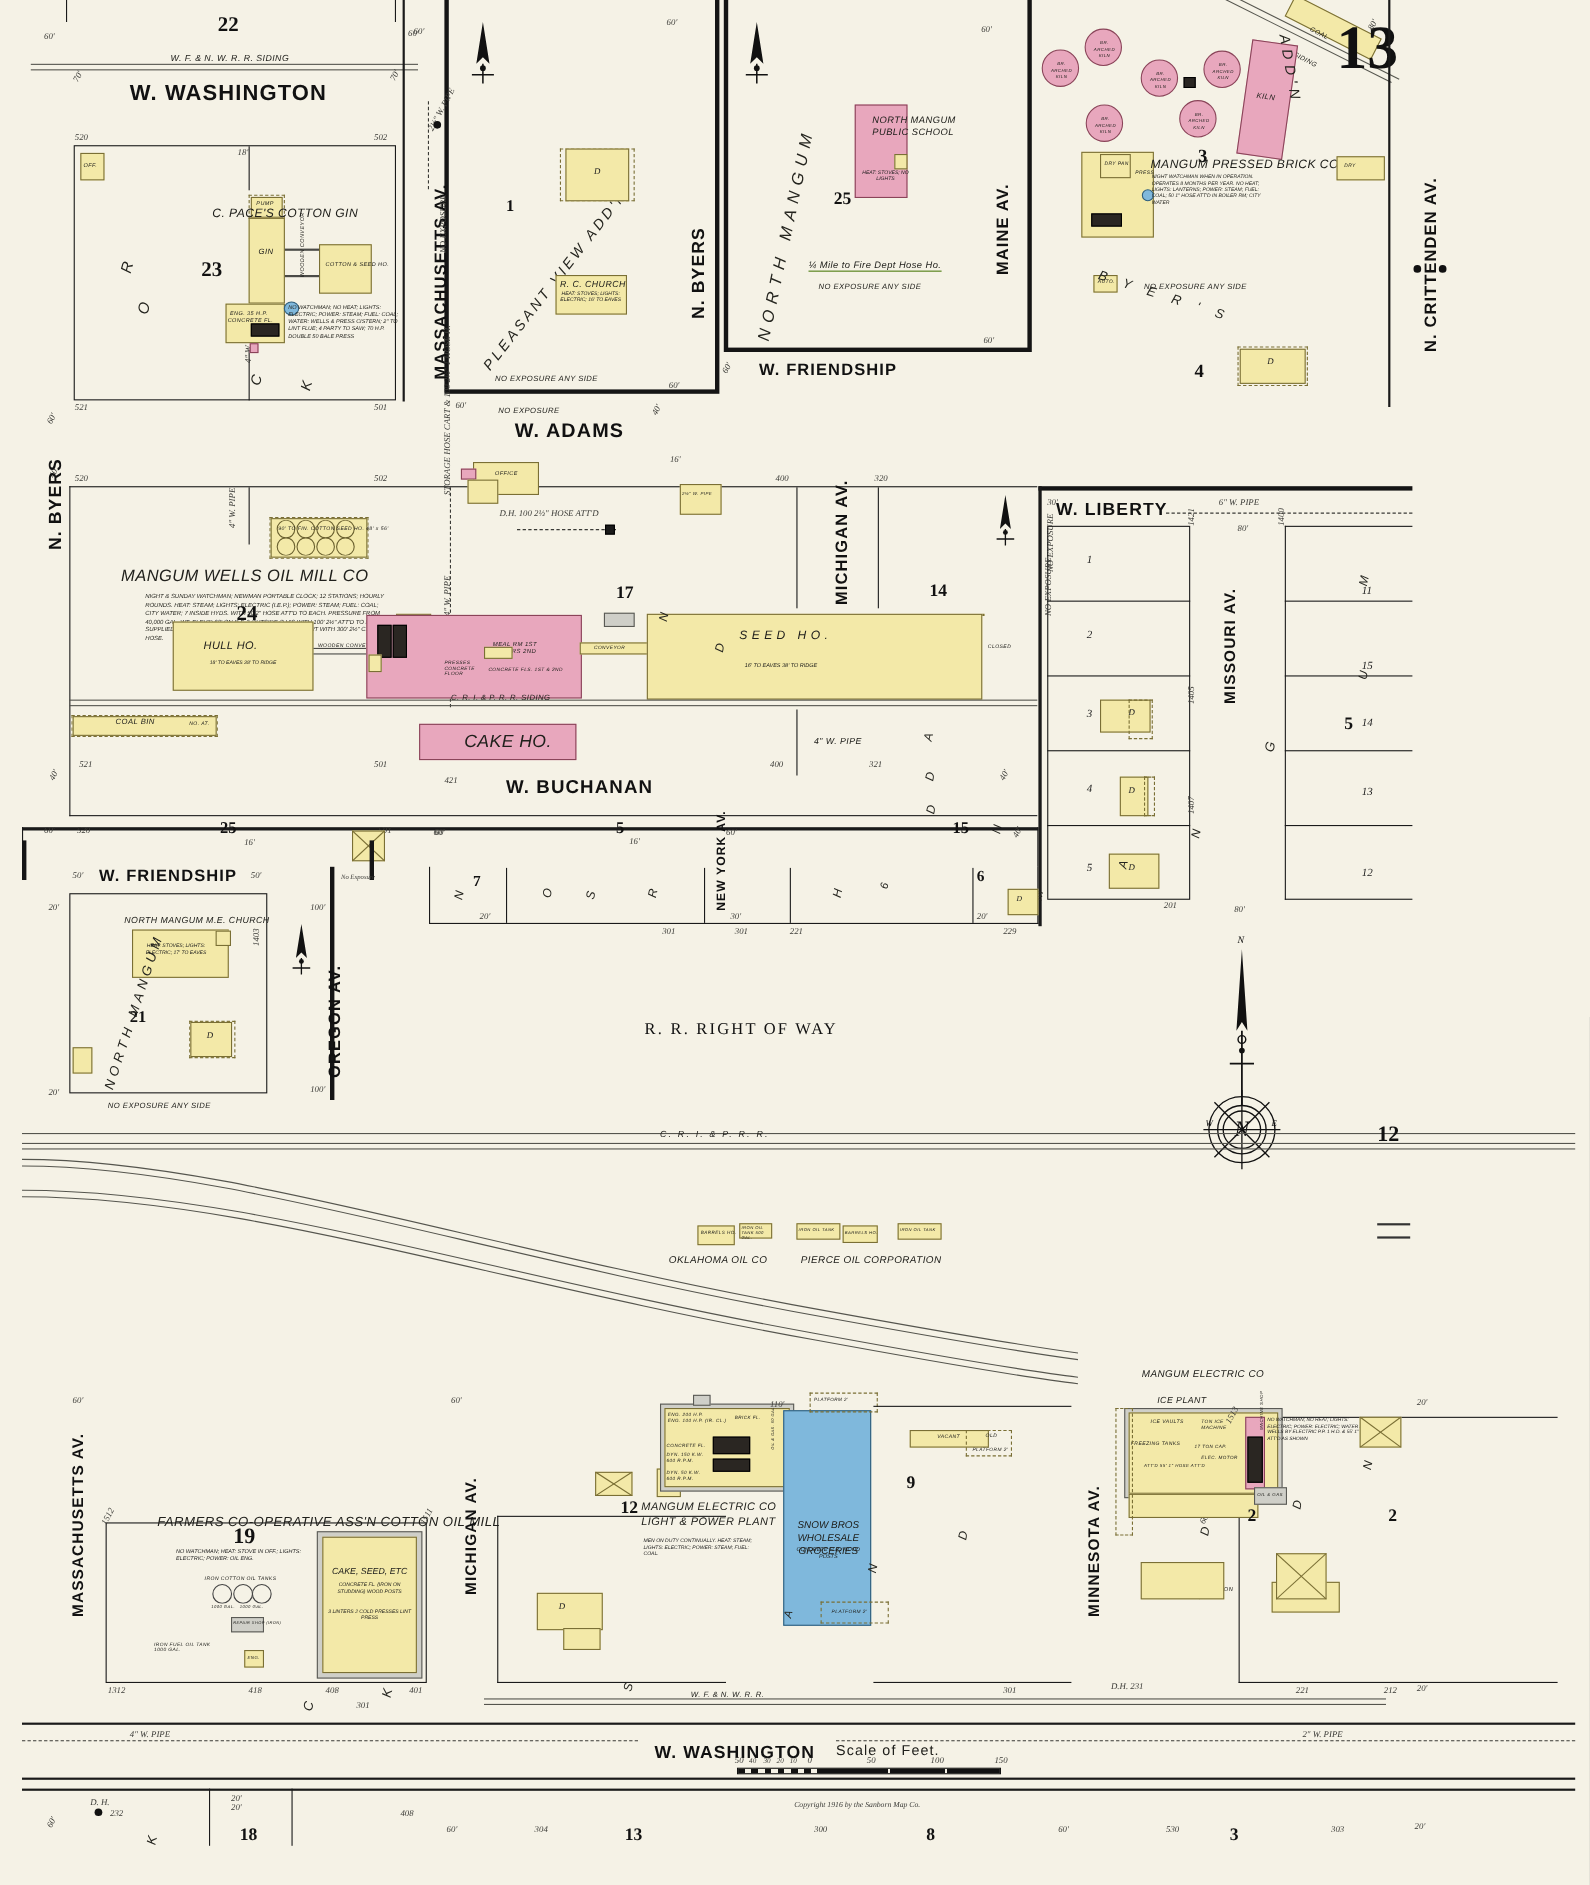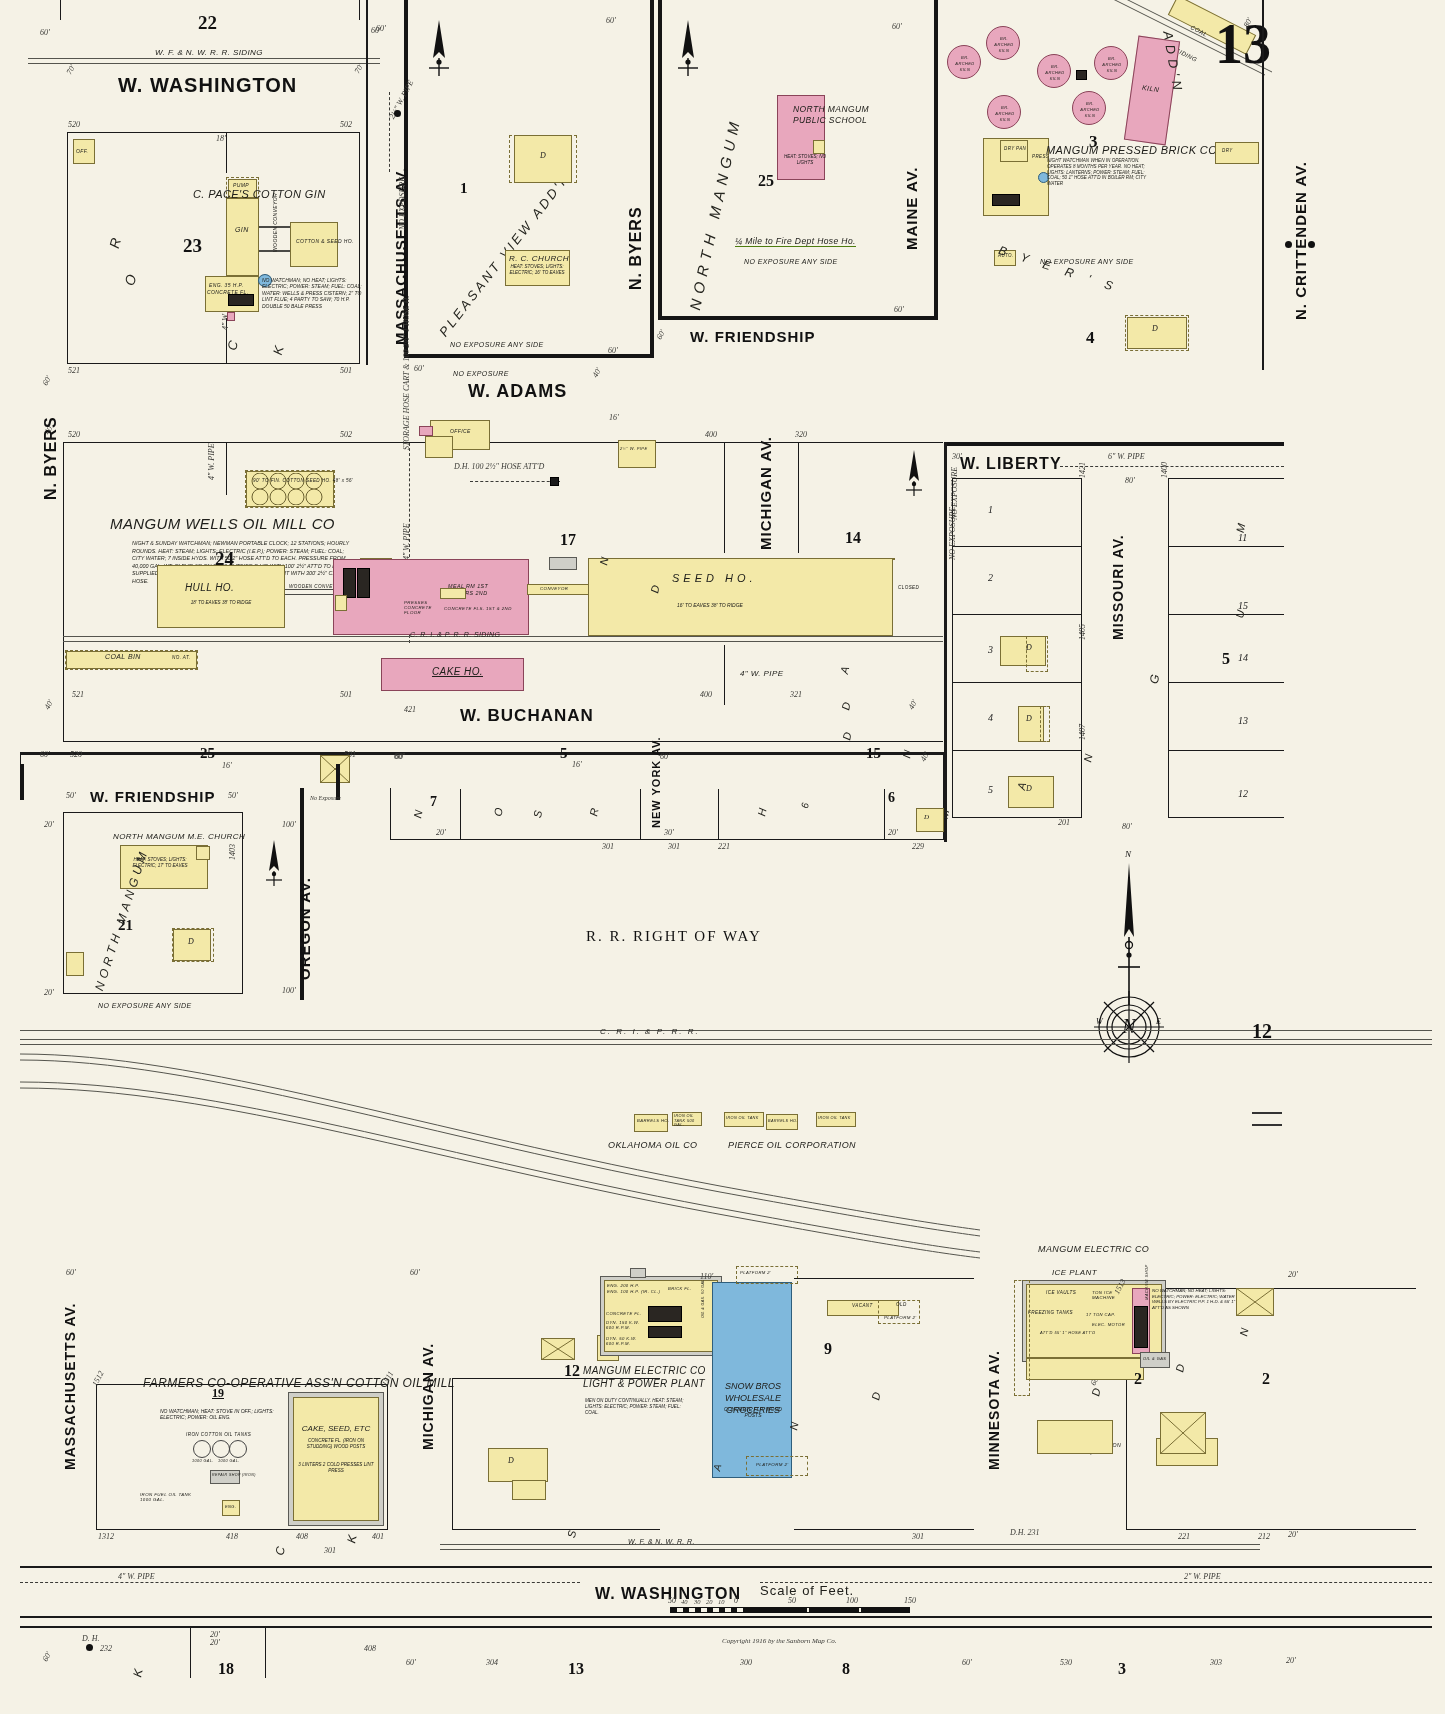--- a/index.html
+++ b/index.html
@@ -334,21 +334,21 @@
 
   <div class="bldg yel" style="left:527px;top:584px;width:66px;height:11px;"></div>
   <div class="abs tiny hand" style="left:540px;top:586px;font-size:4.4px;">CONVEYOR</div>
 
   <div class="bldg yel" style="left:588px;top:558px;width:305px;height:78px;"></div>
   <div class="abs hand" style="left:672px;top:572px;font-size:11px;letter-spacing:4px;">SEED HO.</div>
   <div class="abs tiny handc" style="left:660px;top:602px;width:100px;font-size:5px;line-height:6.4px;white-space:normal;">16' TO EAVES 38' TO RIDGE</div>
   <div class="abs tiny hand" style="left:898px;top:585px;font-size:4.6px;width:58px;white-space:normal;line-height:5.8px;">CLOSED</div>
 
   <div class="bldg pnk" style="left:381px;top:658px;width:143px;height:33px;"></div>
-  <div class="abs hand" style="left:432px;top:666px;font-size:10px;text-decoration:underline;">CAKE HO.</div>
+  <div class="abs hand" style="left:422px;top:666px;font-size:16px;">CAKE HO.</div>
 
   <div class="bldg dashbldg" style="left:65px;top:650px;width:133px;height:20px;"></div>
   <div class="bldg yel" style="left:66px;top:651px;width:131px;height:18px;"></div>
   <div class="abs tiny hand" style="left:105px;top:654px;font-size:7px;">COAL BIN</div>
   <div class="abs tiny hand" style="left:172px;top:655px;font-size:4.6px;">NO. AT.</div>
 
   <div class="rrline" style="left:63px;top:636px;width:880px;"></div>
   <div class="rrline" style="left:63px;top:641px;width:880px;"></div>
   <div class="abs hand" style="left:410px;top:631px;font-size:7px;">C. R. I. &amp; P. R. R.   SIDING</div>
 
@@ -591,21 +591,21 @@
     <svg width="60" height="18">
         <circle cx="10" cy="9" r="8.5" fill="none" stroke="#444" stroke-width="1"></circle>
         <circle cx="29" cy="9" r="8.5" fill="none" stroke="#444" stroke-width="1"></circle>
         <circle cx="46" cy="9" r="8.5" fill="none" stroke="#444" stroke-width="1"></circle>
       </svg>
   </div>
   <div class="abs tiny hand" style="left:192px;top:1458px;font-size:3.8px;">1000 GAL.</div>
   <div class="abs tiny hand" style="left:218px;top:1458px;font-size:3.8px;">1000 GAL.</div>
   <div class="bldg gry" style="left:210px;top:1470px;width:30px;height:14px;"></div>
   <div class="abs tiny hand" style="left:212px;top:1472px;font-size:3.6px;">REPAIR SHOP (IRON)</div>
-  <div class="abs blocknum" style="left:212px;top:1386px;font-size:12px;text-decoration:underline;">19</div>
+  <div class="abs blocknum" style="left:212px;top:1386px;font-size:20px;">19</div>
 
   <div class="bldg gry" style="left:288px;top:1392px;width:96px;height:134px;"></div>
   <div class="bldg yel" style="left:293px;top:1397px;width:86px;height:124px;"></div>
   <div class="abs handc" style="left:295px;top:1424px;width:82px;font-size:8px;">CAKE, SEED, ETC</div>
   <div class="abs handc tiny" style="left:297px;top:1438px;width:78px;font-size:4.6px;line-height:5.8px;white-space:normal;">CONCRETE FL. (IRON ON STUDDING) WOOD POSTS</div>
   <div class="abs handc tiny" style="left:297px;top:1462px;width:78px;font-size:4.6px;line-height:5.8px;white-space:normal;">3 LINTERS 2 COLD PRESSES LINT PRESS</div>
   <div class="bldg yel" style="left:222px;top:1500px;width:18px;height:16px;"></div>
   <div class="abs tiny hand" style="left:225px;top:1504px;font-size:4px;">ENG.</div>
   <div class="abs tiny hand" style="left:140px;top:1492px;font-size:4.4px;width:52px;white-space:normal;line-height:5.4px;">IRON FUEL OIL TANK 1000 GAL.</div>
 

